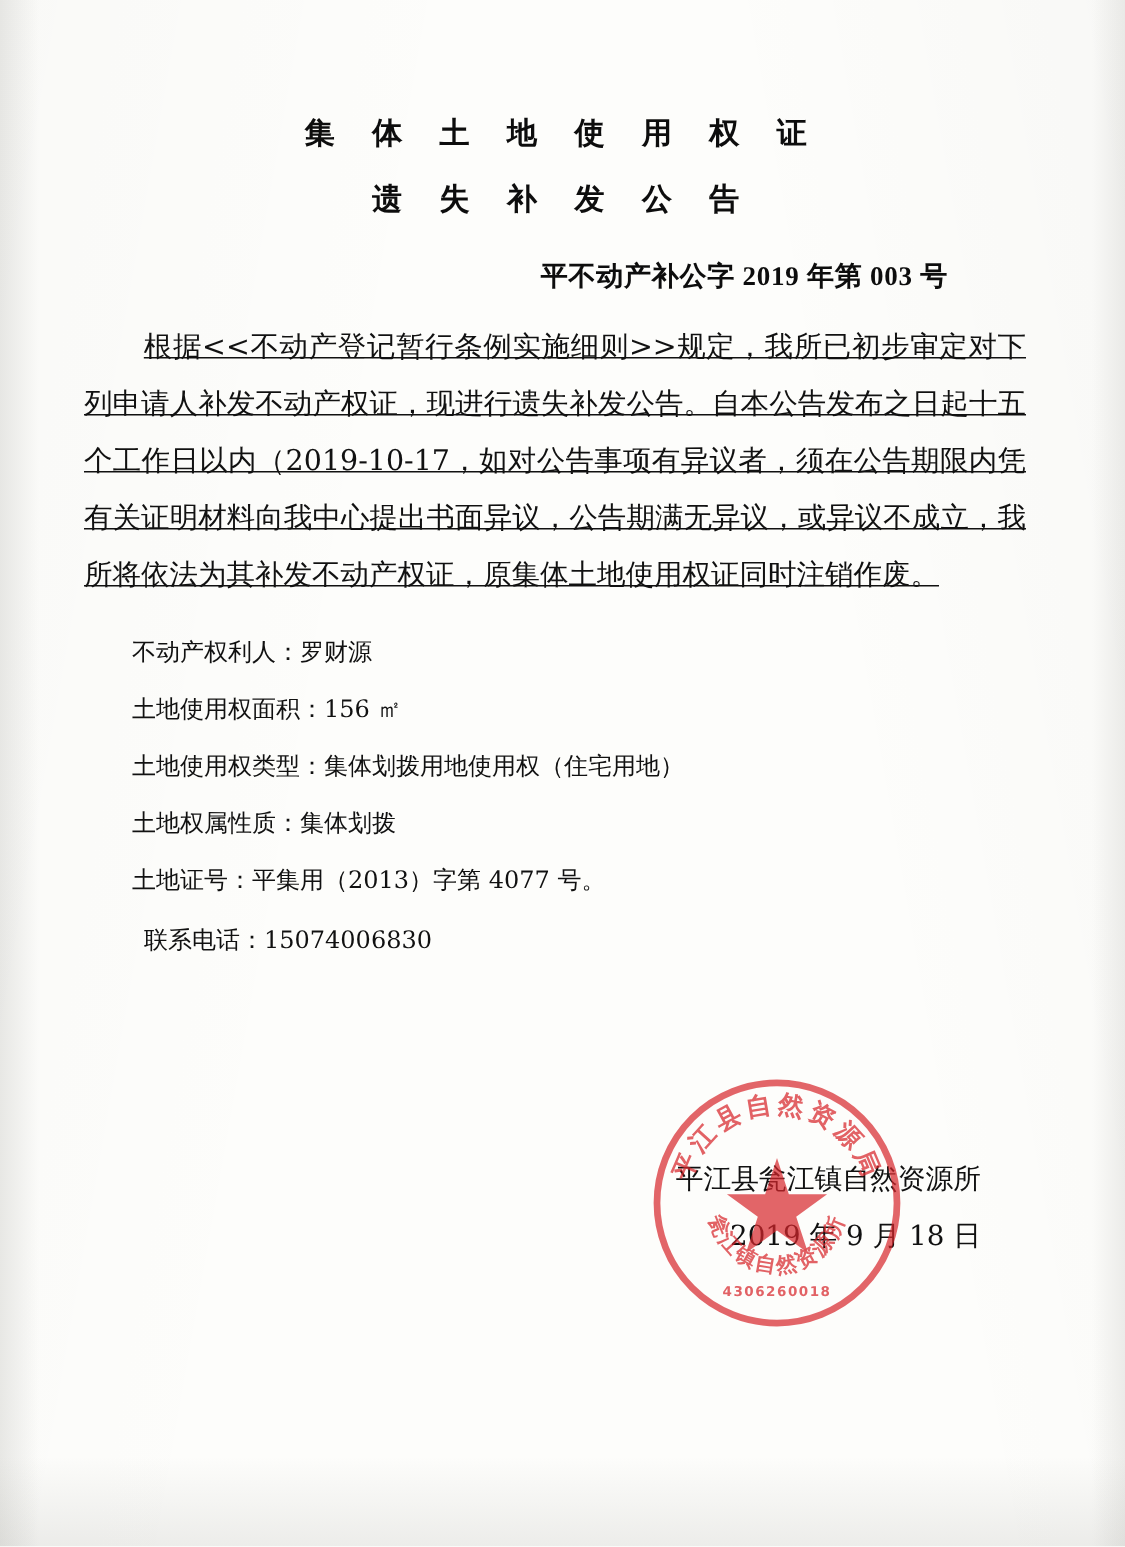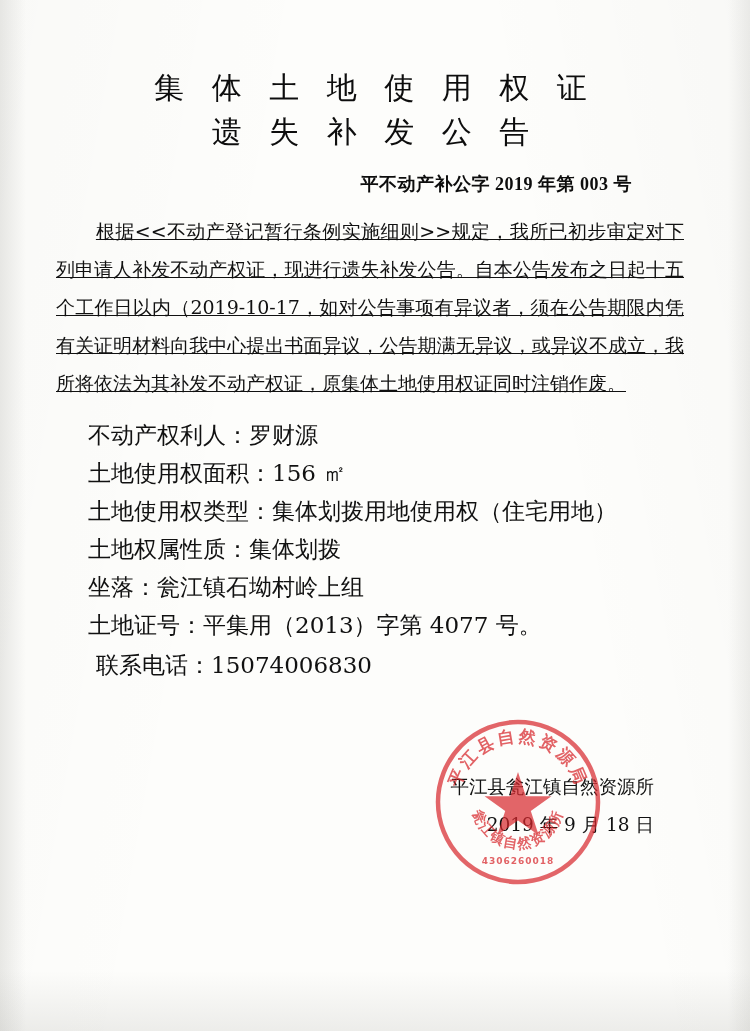--- a/index.html
+++ b/index.html
@@ -48,22 +48,22 @@
     left: 0; top: 0;
     width: 750px;
     height: 1031px;
   }
   .title-block {
     text-align: center;
     margin-top: 66px;
   }
   .title-line {
     font-family: "DejaVu Sans", "Liberation Sans", sans-serif;
-    font-weight: normal;
-    font-size: 30px;
+    font-weight: bold;
+    font-size: 20px;
     letter-spacing: 9px;
     color: #0d0d0d;
     line-height: 44px;
   }
   .title-line.second {
     letter-spacing: 9px;
   }
   .doc-number {
     text-align: right;
     margin-top: 18px;
@@ -82,21 +82,21 @@
     text-justify: inter-ideograph;
     color: #111111;
     text-decoration: underline;
   }
   .body-para {
     text-indent: 2.1em;
     margin: 0;
   }
   .fields {
     margin: 14px 0 0 88px;
-    font-size: 23px;
+    font-size: 16px;
     line-height: 38px;
     color: #111111;
   }
   .field-row {
     margin: 0;
     white-space: nowrap;
   }
   .field-row.phone {
     margin-left: 8px;
     margin-top: 2px;
@@ -161,23 +161,20 @@
         <span>不动产权利人：</span><span>罗财源</span>
       </p>
       <p class="field-row">
         <span>土地使用权面积：</span><span>156 ㎡</span>
       </p>
       <p class="field-row">
         <span>土地使用权类型：</span><span>集体划拨用地使用权（住宅用地）</span>
       </p>
       <p class="field-row">
         <span>土地权属性质：</span><span>集体划拨</span>
-      </p>
-      <p class="field-row">
-        <span>坐落：</span><span>瓮江镇石坳村岭上组</span>
       </p>
       <p class="field-row">
         <span>土地证号：</span><span>平集用（2013）字第 4077 号。</span>
       </p>
       <p class="field-row phone">
         <span>联系电话：</span><span>15074006830</span>
       </p>
     </div>
 
     <div class="sign-block">

